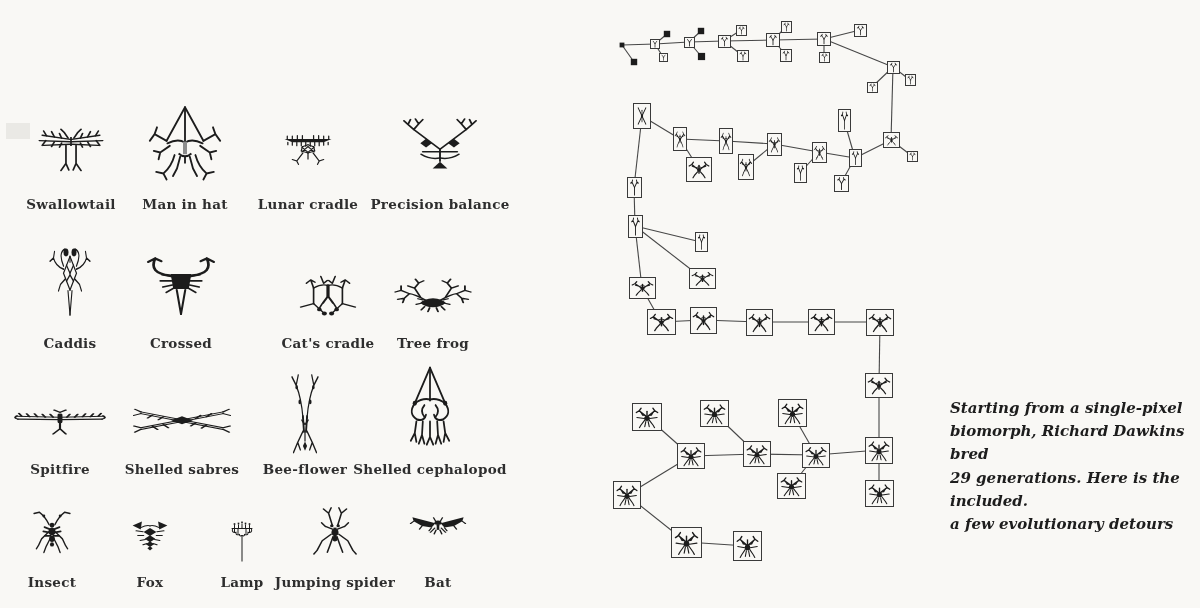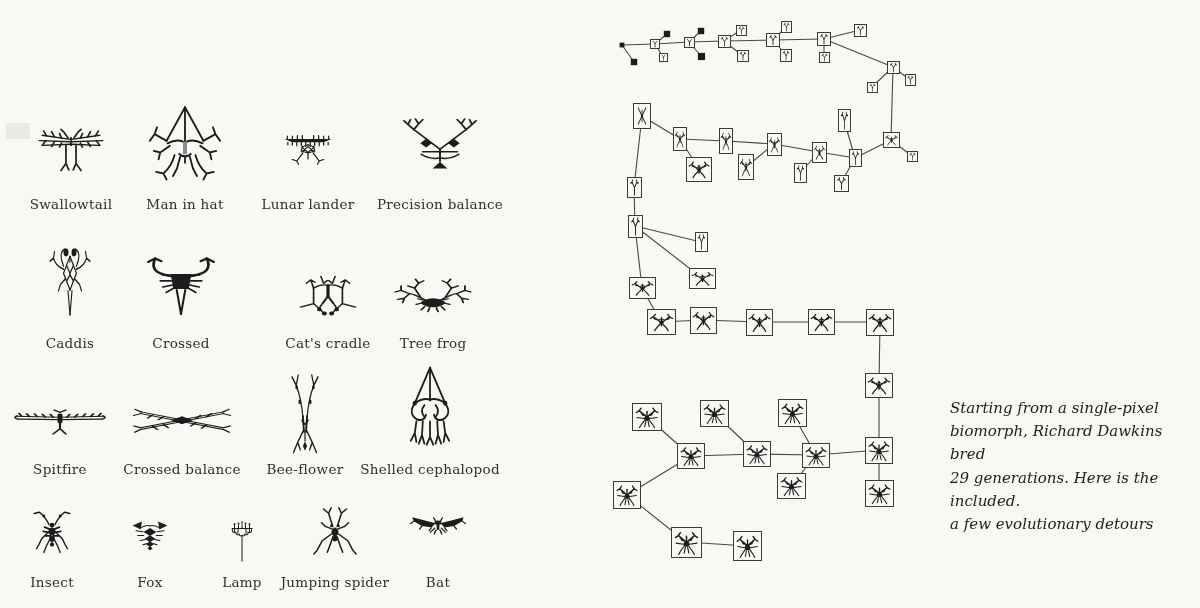--- a/index.html
+++ b/index.html
@@ -1,17 +1,17 @@
 <!DOCTYPE html>
 <html><head>
 <meta charset="utf-8">
 <style>
   html,body{margin:0;padding:0;background:#fff;}
   #page{position:relative;width:1200px;height:608px;background:#f9f8f5;overflow:hidden;
-        font-family:"DejaVu Serif","Liberation Serif",serif;}
+        font-family:"DejaVu Serif","Liberation Serif",serif;font-weight:bold;}
   .gitem{position:absolute;}
   .gfig{position:absolute;}
   .glabel{position:absolute;width:180px;text-align:center;font-size:13.5px;color:#2e2e2e;
           letter-spacing:0.3px;white-space:nowrap;}
   #tree{position:absolute;left:0;top:0;width:1200px;height:608px;}
   #edges{position:absolute;left:0;top:0;}
   .tnode{position:absolute;box-sizing:border-box;border:1.2px solid #3a3a3a;background:#f9f8f5;}
   .tnode.dotnode{border:none;background:transparent;}
   .tnode svg{display:block;width:100%;height:100%;}
   #caption{position:absolute;left:950px;top:397px;width:250px;font-style:italic;
@@ -338,21 +338,21 @@
       <div class="gitem">
         <div class="gfig" style="left: 145px; top: 103px; width: 80px; height: 84px;"><svg viewBox="0 0 100 100" preserveAspectRatio="none" width="80" height="84">
             <use href="#g-manhat" xlink:href="#g-manhat"></use>
           </svg></div>
         <div class="glabel" style="left: 95px; top: 196px;">Man in hat</div>
       </div>
       <div class="gitem">
         <div class="gfig" style="left: 280px; top: 126px; width: 56px; height: 48px;"><svg viewBox="0 0 100 100" preserveAspectRatio="none" width="56" height="48">
             <use href="#g-lunar" xlink:href="#g-lunar"></use>
           </svg></div>
-        <div class="glabel" style="left: 218px; top: 196px;">Lunar lander</div>
+        <div class="glabel" style="left: 218px; top: 196px;">Lunar cradle</div>
       </div>
       <div class="gitem">
         <div class="gfig" style="left: 399px; top: 114px; width: 82px; height: 62px;"><svg viewBox="0 0 100 100" preserveAspectRatio="none" width="82" height="62">
             <use href="#g-balance" xlink:href="#g-balance"></use>
           </svg></div>
         <div class="glabel" style="left: 350px; top: 196px;">Precision balance</div>
       </div>
       <div class="gitem">
         <div class="gfig" style="left: 45px; top: 242px; width: 50px; height: 80px;"><svg viewBox="0 0 100 100" preserveAspectRatio="none" width="50" height="80">
             <use href="#g-caddis" xlink:href="#g-caddis"></use>
@@ -380,21 +380,21 @@
       <div class="gitem">
         <div class="gfig" style="left: 11px; top: 398px; width: 98px; height: 48px;"><svg viewBox="0 0 100 100" preserveAspectRatio="none" width="98" height="48">
             <use href="#g-spitfire" xlink:href="#g-spitfire"></use>
           </svg></div>
         <div class="glabel" style="left: -30px; top: 461px;">Spitfire</div>
       </div>
       <div class="gitem">
         <div class="gfig" style="left: 133px; top: 400px; width: 98px; height: 44px;"><svg viewBox="0 0 100 100" preserveAspectRatio="none" width="98" height="44">
             <use href="#g-sabres" xlink:href="#g-sabres"></use>
           </svg></div>
-        <div class="glabel" style="left: 92px; top: 461px;">Crossed balance</div>
+        <div class="glabel" style="left: 92px; top: 461px;">Shelled sabres</div>
       </div>
       <div class="gitem">
         <div class="gfig" style="left: 279px; top: 366px; width: 52px; height: 92px;"><svg viewBox="0 0 100 100" preserveAspectRatio="none" width="52" height="92">
             <use href="#g-beeflower" xlink:href="#g-beeflower"></use>
           </svg></div>
         <div class="glabel" style="left: 215px; top: 461px;">Bee-flower</div>
       </div>
       <div class="gitem">
         <div class="gfig" style="left: 390px; top: 362px; width: 80px; height: 96px;"><svg viewBox="0 0 100 100" preserveAspectRatio="none" width="80" height="96">
             <use href="#g-cephalopod" xlink:href="#g-cephalopod"></use>

